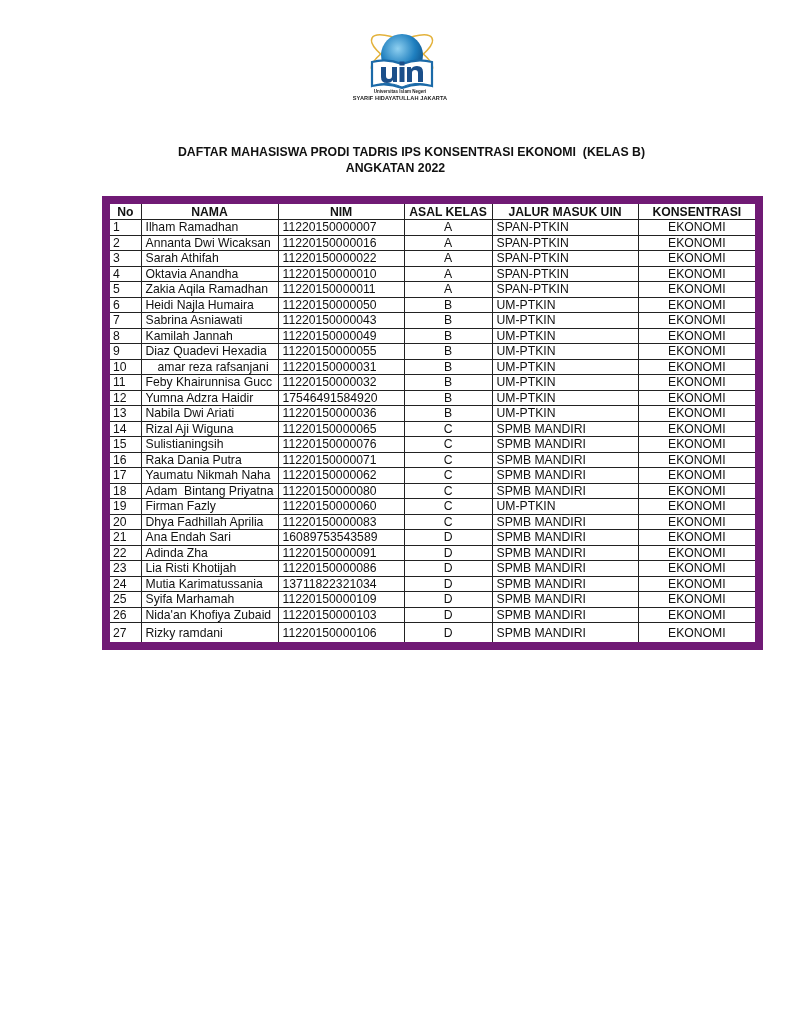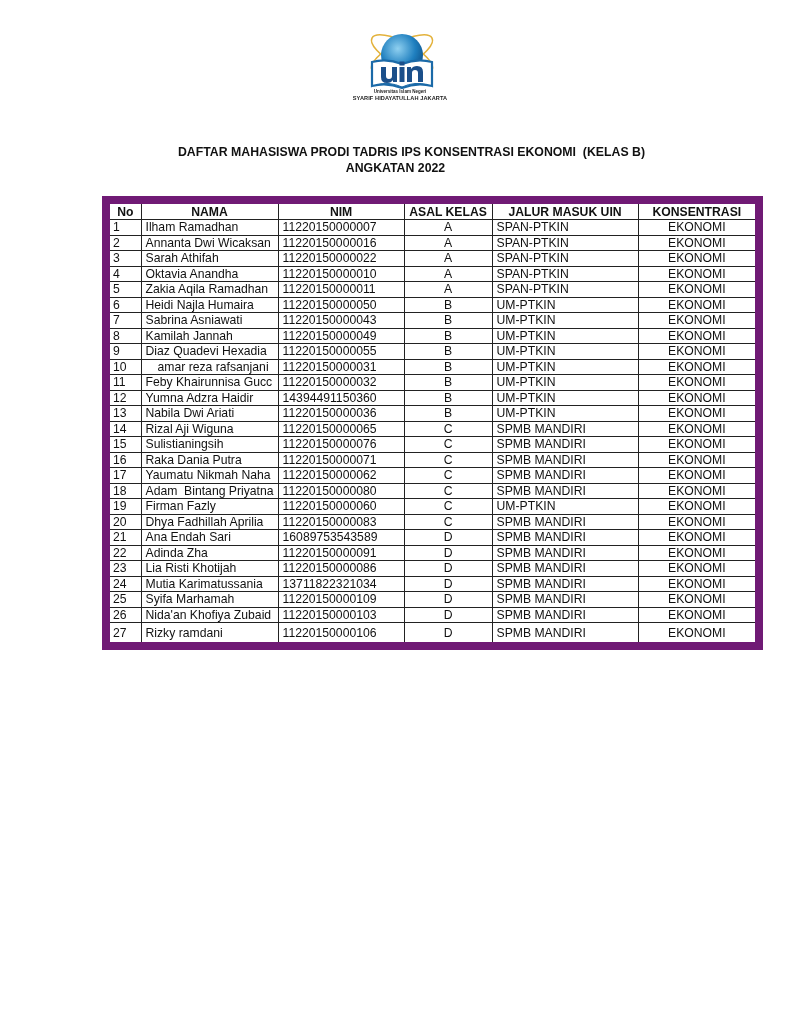--- a/index.html
+++ b/index.html
@@ -171,21 +171,21 @@
         <td class="c-no" style="white-space: pre;">11</td>
         <td class="c-nama" style="white-space: pre; margin-left: 36px;">Feby Khairunnisa Gucc</td>
         <td class="c-nim" style="white-space: pre;">11220150000032</td>
         <td class="c-kelas" style="white-space: pre;">B</td>
         <td class="c-jalur" style="white-space: pre;">UM-PTKIN</td>
         <td class="c-kons" style="white-space: pre;">EKONOMI</td>
       </tr>
       <tr>
         <td class="c-no" style="white-space: pre;">12</td>
         <td class="c-nama" style="white-space: pre;">Yumna Adzra Haidir</td>
-        <td class="c-nim" style="white-space: pre;">14394491150360</td>
+        <td class="c-nim" style="white-space: pre;">17546491584920</td>
         <td class="c-kelas" style="white-space: pre;">B</td>
         <td class="c-jalur" style="white-space: pre;">UM-PTKIN</td>
         <td class="c-kons" style="white-space: pre;">EKONOMI</td>
       </tr>
       <tr>
         <td class="c-no" style="white-space: pre;">13</td>
         <td class="c-nama" style="white-space: pre;">Nabila Dwi Ariati</td>
         <td class="c-nim" style="white-space: pre;">11220150000036</td>
         <td class="c-kelas" style="white-space: pre;">B</td>
         <td class="c-jalur" style="white-space: pre;">UM-PTKIN</td>

